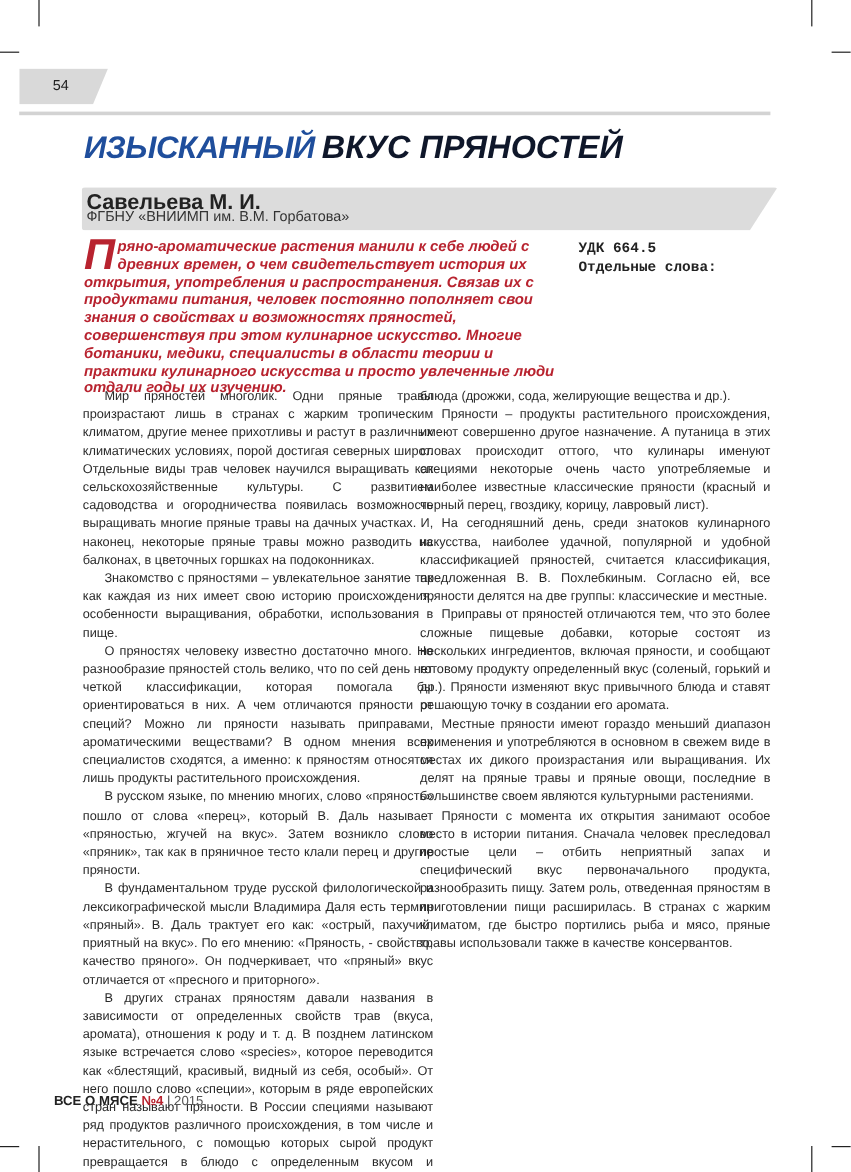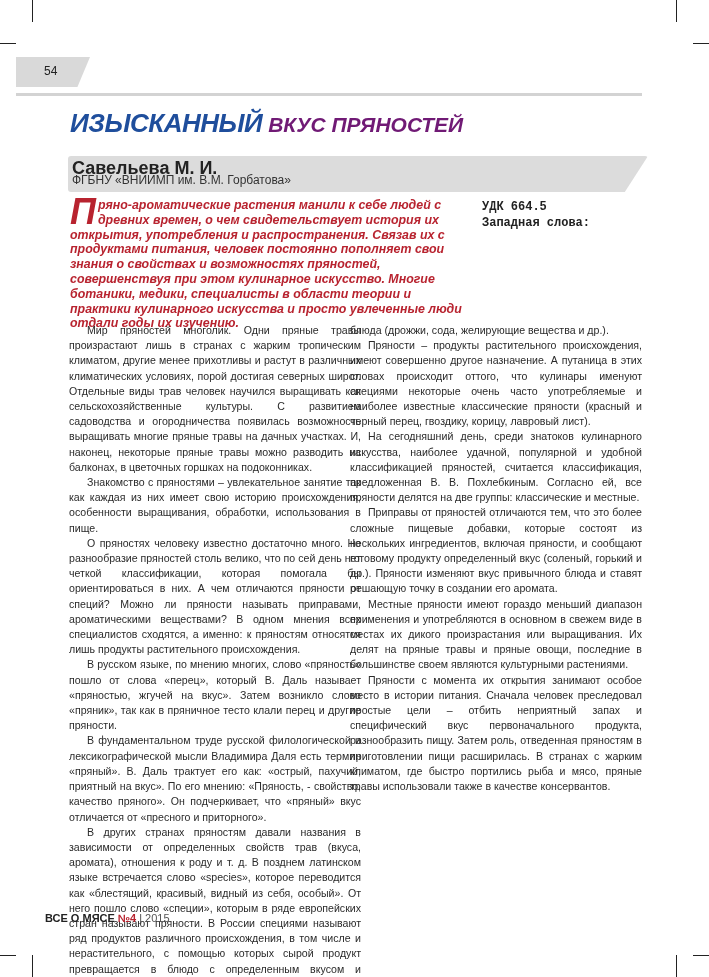--- a/index.html
+++ b/index.html
@@ -10,21 +10,21 @@
   .crop.v { width: 1px; height: 22px; }
   .crop.h { height: 1px; width: 16px; }
 
   .page-tab { position: absolute; left: 16px; top: 57px; width: 74px; height: 30px;
               background: #d9d9d9; clip-path: polygon(0 0, 100% 0, 83% 100%, 0 100%); }
   .page-num { position: absolute; left: 44px; top: 64px; font-weight: normal; font-size: 12px; color: #222; }
   .top-rule { position: absolute; left: 16px; top: 93px; width: 626px; height: 3px; background: #d3d3d3; }
 
   .title { position: absolute; left: 70px; top: 108px; white-space: nowrap; font-style: italic; font-weight: bold; }
   .title .big { font-size: 26px; color: #1f4e9c; letter-spacing: -0.5px; }
-  .title .small { font-size: 21px; color: #701a75; margin-left: 6px; }
+  .title .small { font-size: 27px; color: #0f172a; margin-left: 6px; }
 
   .author-bar { position: absolute; left: 68px; top: 156px; width: 580px; height: 36px;
                 background: #dcdcdc; clip-path: polygon(0 0, 100% 0, 96% 100%, 0 100%); border-radius: 3px; }
   .author-name { position: absolute; left: 72px; top: 158px; font-size: 18px; font-weight: bold; color: #222; }
   .author-org { position: absolute; left: 72px; top: 173px; font-size: 12px; color: #333; }
 
   .lead { position: absolute; left: 70px; top: 198px; width: 400px; font-style: italic; font-weight: bold;
           font-size: 12.4px; line-height: 14.8px; color: #b8232f; }
   .dropcap { float: left; font-size: 36px; line-height: 28px; font-style: italic; font-weight: bold;
              margin-right: 2px; color: #b8232f; }
@@ -68,21 +68,21 @@
 <div class="author-bar"></div>
 <div class="author-name">Савельева М. И.</div>
 <div class="author-org">ФГБНУ «ВНИИМП им. В.М. Горбатова»</div>
 
 <div class="lead">
   <span class="dropcap">П</span><span>ряно-ароматические растения манили к себе людей с древних времен, о чем свидетельствует история их открытия, употребления и распространения. Связав их с продуктами питания, человек постоянно пополняет свои знания о свойствах и возможностях пряностей, совершенствуя при этом кулинарное искусство. Многие ботаники, медики, специалисты в области теории и практики кулинарного искусства и просто увлеченные люди отдали годы их изучению.</span>
 </div>
 
 <div class="meta">
   <div class="udk">УДК 664.5</div>
-  <div class="kw-label">Западная слова:</div>
+  <div class="kw-label">Отдельные слова:</div>
 </div>
 
 <div class="column col-left">
   <p>Мир пряностей многолик. Одни пряные травы произрастают лишь в странах с жарким тропическим климатом, другие менее прихотливы и растут в различных климатических условиях, порой достигая северных широт. Отдельные виды трав человек научился выращивать как сельскохозяйственные культуры. С развитием садоводства и огородничества появилась возможность выращивать многие пряные травы на дачных участках. И, наконец, некоторые пряные травы можно разводить на балконах, в цветочных горшках на подоконниках.</p>
   <p>Знакомство с пряностями – увлекательное занятие так как каждая из них имеет свою историю происхождения, особенности выращивания, обработки, использования в пище.</p>
   <p>О пряностях человеку известно достаточно много. Но разнообразие пряностей столь велико, что по сей день нет четкой классификации, которая помогала бы ориентироваться в них. А чем отличаются пряности от специй? Можно ли пряности называть приправами, ароматическими веществами? В одном мнения всех специалистов сходятся, а именно: к пряностям относятся лишь продукты растительного происхождения.</p>
   <p>В русском языке, по мнению многих, слово «пряность» пошло от слова «перец», который В. Даль называет «пряностью, жгучей на вкус». Затем возникло слово «пряник», так как в пряничное тесто клали перец и другие пряности.</p>
   <p>В фундаментальном труде русской филологической и лексикографической мысли Владимира Даля есть термин «пряный». В. Даль трактует его как: «острый, пахучий, приятный на вкус». По его мнению: «Пряность, - свойство, качество пряного». Он подчеркивает, что «пряный» вкус отличается от «пресного и приторного».</p>
   <p>В других странах пряностям давали названия в зависимости от определенных свойств трав (вкуса, аромата), отношения к роду и т. д. В позднем латинском языке встречается слово «species», которое переводится как «блестящий, красивый, видный из себя, особый». От него пошло слово «специи», которым в ряде европейских стран называют пряности. В России специями называют ряд продуктов различного происхождения, в том числе и нерастительного, с помощью которых сырой продукт превращается в блюдо с определенным вкусом и консистенцией. Одни из них меняют только вкус пищи (соль, сахар, перец, горчица, уксус и др.), другие – меняют консистенцию</p>
 </div>

